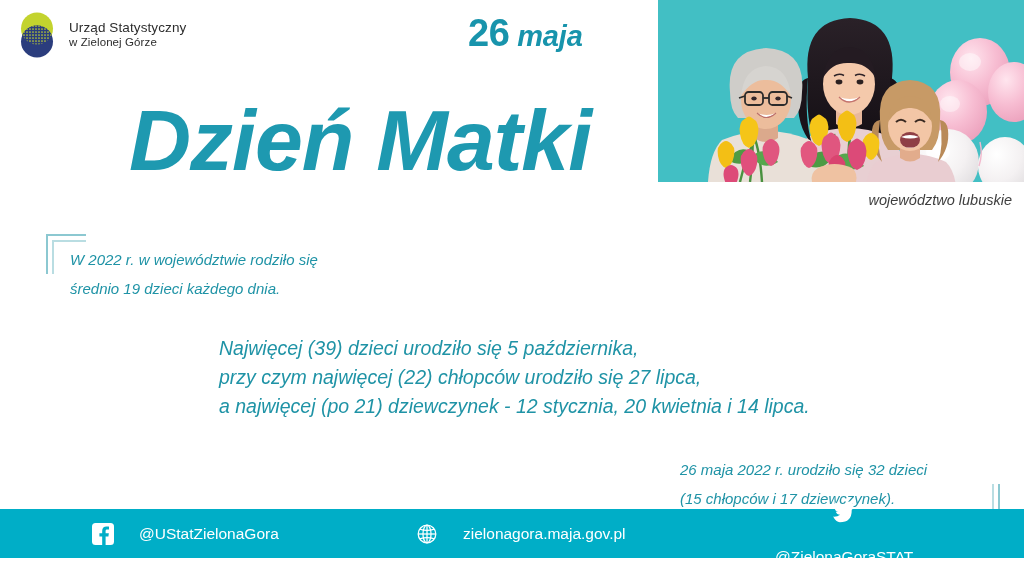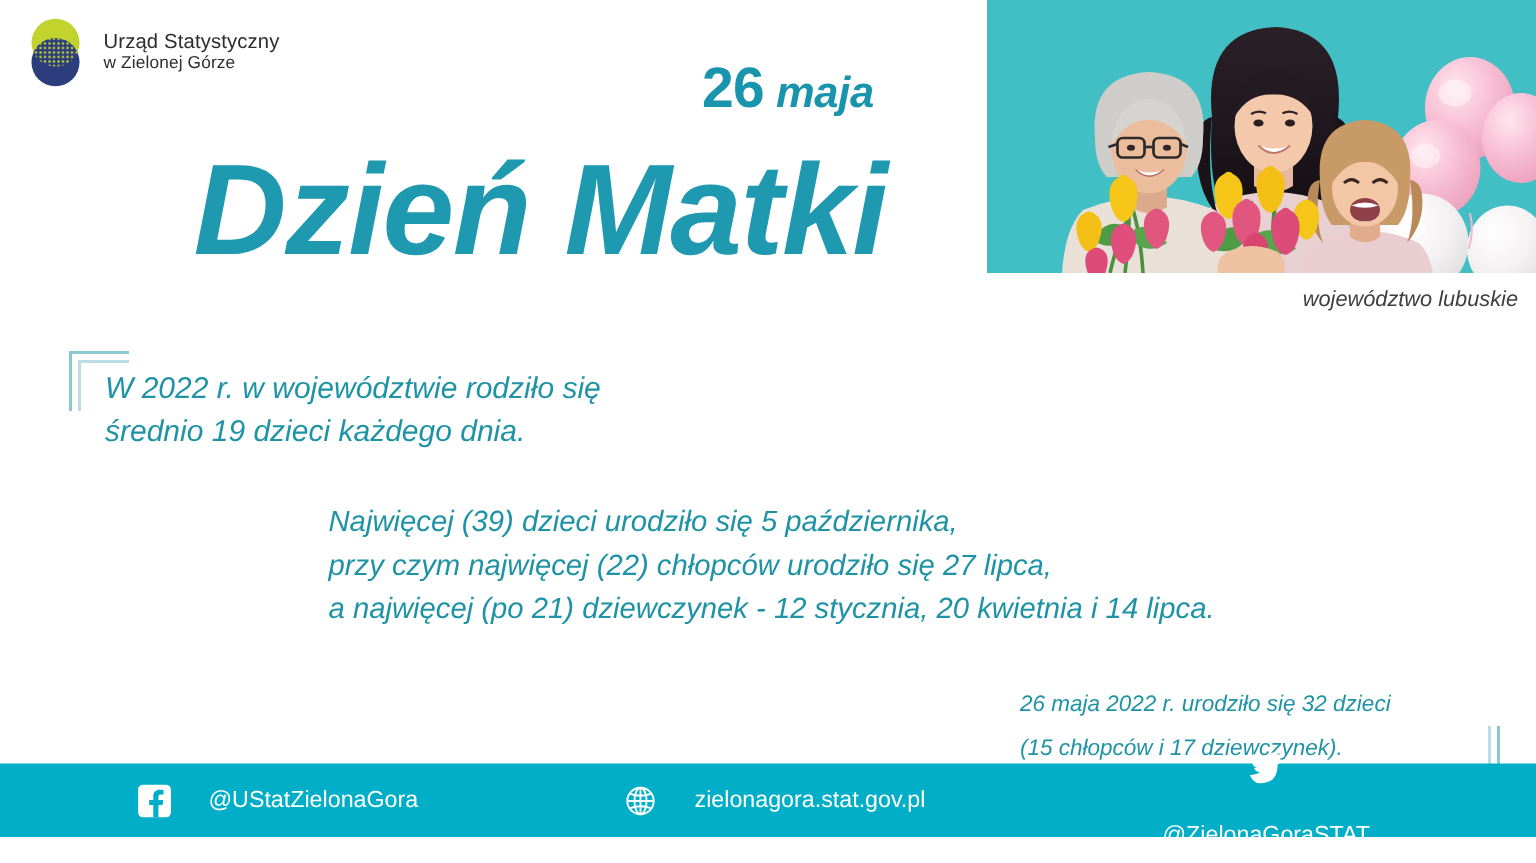--- a/index.html
+++ b/index.html
@@ -51,21 +51,20 @@
     display: block;
   }
 
   
   #date-line {
     position: absolute;
     left: 468px;
     top: 12px;
     color: #1894ac;
     white-space: nowrap;
-    margin-top: 26px;
   }
   #date-day {
     font-size: 38px;
     font-weight: bold;
     letter-spacing: -0.5px;
   }
   #date-month {
     font-size: 29px;
     font-weight: bold;
     font-style: italic;
@@ -123,21 +122,21 @@
   
   .body-text {
     position: absolute;
     color: #1f93a6;
     font-style: italic;
     white-space: pre;
   }
   #para-one {
     left: 70px;
     top: 245px;
-    font-size: 20px;
+    font-size: 15px;
     line-height: 29px;
   }
   #para-two {
     left: 219px;
     top: 334px;
     font-size: 19.5px;
     line-height: 29px;
   }
   #para-three {
     left: 680px;
@@ -390,21 +389,21 @@
       <svg class="footer-icon" width="22" height="22" viewBox="0 0 24 24">
         <g fill="none" stroke="#ffffff" stroke-width="1.4">
           <circle cx="12" cy="12" r="9.6"></circle>
           <ellipse cx="12" cy="12" rx="4.4" ry="9.6"></ellipse>
           <path d="M2.4 12 H21.6"></path>
           <path d="M4.1 6.6 q7.9 3.1 15.8 0"></path>
           <path d="M4.1 17.4 q7.9 -3.1 15.8 0"></path>
           <path d="M12 2.4 V21.6"></path>
         </g>
       </svg>
-      <span>zielonagora.stat.gov.pl</span>
+      <span>zielonagora.maja.gov.pl</span>
     </div>
 
     <div class="footer-item" id="footer-twitter">
       <svg class="footer-icon" width="25" height="22" viewBox="0 0 26 22">
         <path d="M25.5 2.8 q-1.4 0.63 -3.02 0.75 q1.7 -1.02 2.3 -2.94 q-1.6 0.95 -3.37 1.3 Q19.9 0.2 17.75 0.2 q-4.1 0 -4.1 4.12 q0 0.58 0.13 1.13 Q7.7 5.15 3.67 0.9 q-0.64 1.1 -0.64 2.4 q0 2.5 2.04 3.73 q-1.2 -0.04 -2.26 -0.62 v0.05 q0 3.5 3.44 4.23 q-0.62 0.17 -1.3 0.17 q-0.47 0 -0.92 -0.09 q0.95 2.96 4.37 3.03 q-2.6 2.04 -6.06 2.04 q-0.6 0 -1.18 -0.07 Q4.1 21.6 8.2 21.6 q12.3 0 12.3 -12.28 v-0.56 q1.6 -1.15 2.7 -2.82 q-1.45 0.64 -3.1 0.76 q1.8 -1.07 2.45 -2.9 z" fill="#ffffff"></path>
       </svg>
       <span>@ZielonaGoraSTAT</span>
     </div>
 
   </div>

